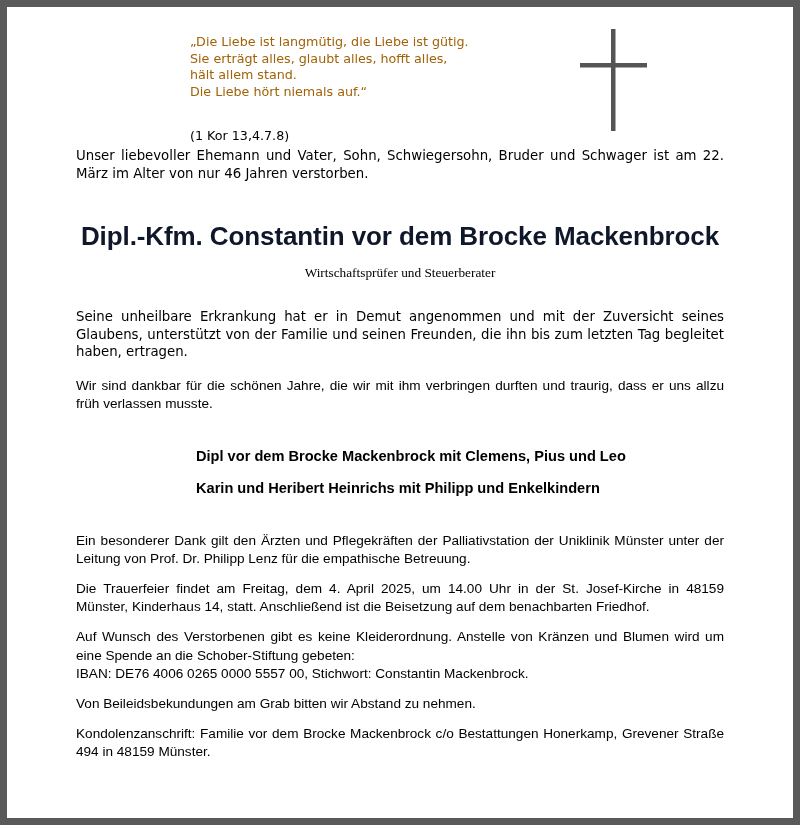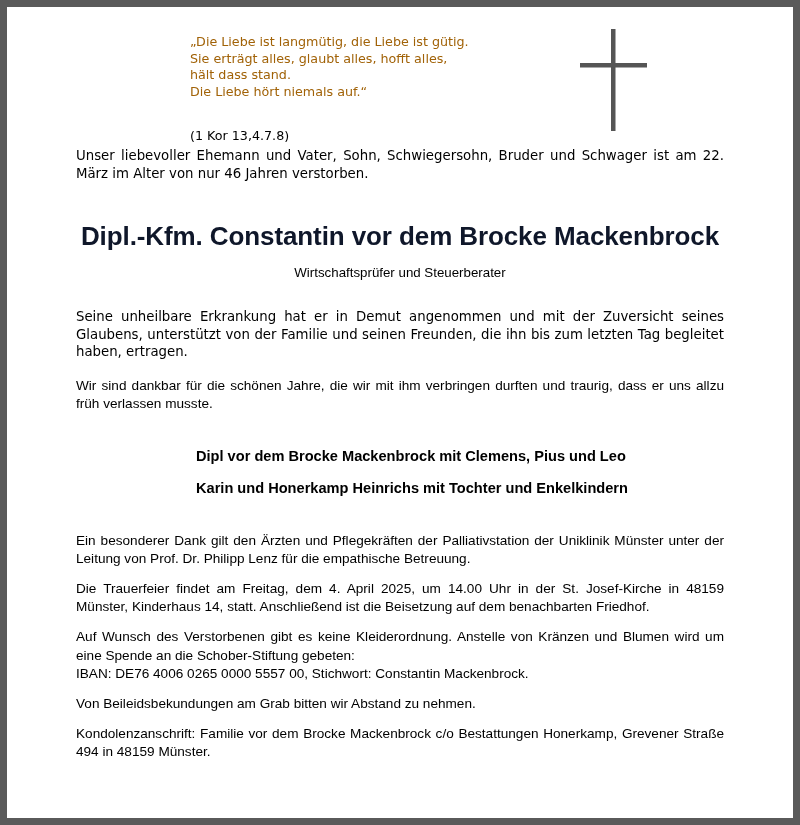--- a/index.html
+++ b/index.html
@@ -90,21 +90,21 @@
     font-size: 26px;
     line-height: 30px;
     letter-spacing: -0.1px;
     text-align: center;
     margin: 0;
     padding-top: 39px;
     color: #0f172a;
     white-space: nowrap;
   }
   .profession {
-    font-family: Liberation Sans, sans-serif;
+    font-family: Liberation Serif, serif;
     font-size: 13.3px;
     line-height: 18px;
     text-align: center;
     margin: 0;
     padding-top: 13px;
     color: #000;
   }
 
   .block-gap-1 { height: 26px; }
   .block-gap-2 { height: 16px; }
@@ -152,21 +152,21 @@
 <body>
 
 <div class="notice">
  <div class="inner">
 
   <div class="top-area">
 
     <div class="quote-block">
       <div class="quote-line">„Die Liebe ist langmütig, die Liebe ist gütig.</div>
       <div class="quote-line">Sie erträgt alles, glaubt alles, hofft alles,</div>
-      <div class="quote-line">hält dass stand.</div>
+      <div class="quote-line">hält allem stand.</div>
       <div class="quote-line">Die Liebe hört niemals auf.“</div>
       <div class="quote-ref">(1 Kor 13,4.7.8)</div>
     </div>
 
     <div class="cross-wrap">
       <svg width="80" height="110" viewBox="0 0 80 110" aria-hidden="true">
         <rect x="38" y="6" width="4.5" height="102" fill="#555555"></rect>
         <rect x="7" y="40" width="67" height="4.5" fill="#555555"></rect>
       </svg>
     </div>
@@ -191,21 +191,21 @@
 
     <div class="block-gap-3"></div>
 
     <div class="family-block">
       <p class="family-entry">
         <span>Dipl vor dem Brocke Mackenbrock mit Clemens, Pius und Leo</span>
       </p>
       <p class="family-entry">
       </p>
       <p class="family-entry">
-        <span>Karin und Honerkamp Heinrichs mit Tochter und Enkelkindern</span>
+        <span>Karin und Heribert Heinrichs mit Philipp und Enkelkindern</span>
       </p>
     </div>
 
     <div class="block-gap-4"></div>
 
     <div class="closing">
       <p class="para">Ein besonderer Dank gilt den Ärzten und Pflegekräften der Palliativstation der Uniklinik Münster unter der Leitung von Prof. Dr. Philipp Lenz für die empathische Betreuung.</p>
       <p class="para">Die Trauerfeier findet am Freitag, dem 4. April 2025, um 14.00 Uhr in der St. Josef-Kirche in 48159 Münster, Kinderhaus 14, statt. Anschließend ist die Beisetzung auf dem benachbarten Friedhof.</p>
       <p class="para">
         <span>Auf Wunsch des Verstorbenen gibt es keine Kleiderordnung. Anstelle von Kränzen und Blumen wird um eine Spende an die Schober-Stiftung gebeten:</span>

